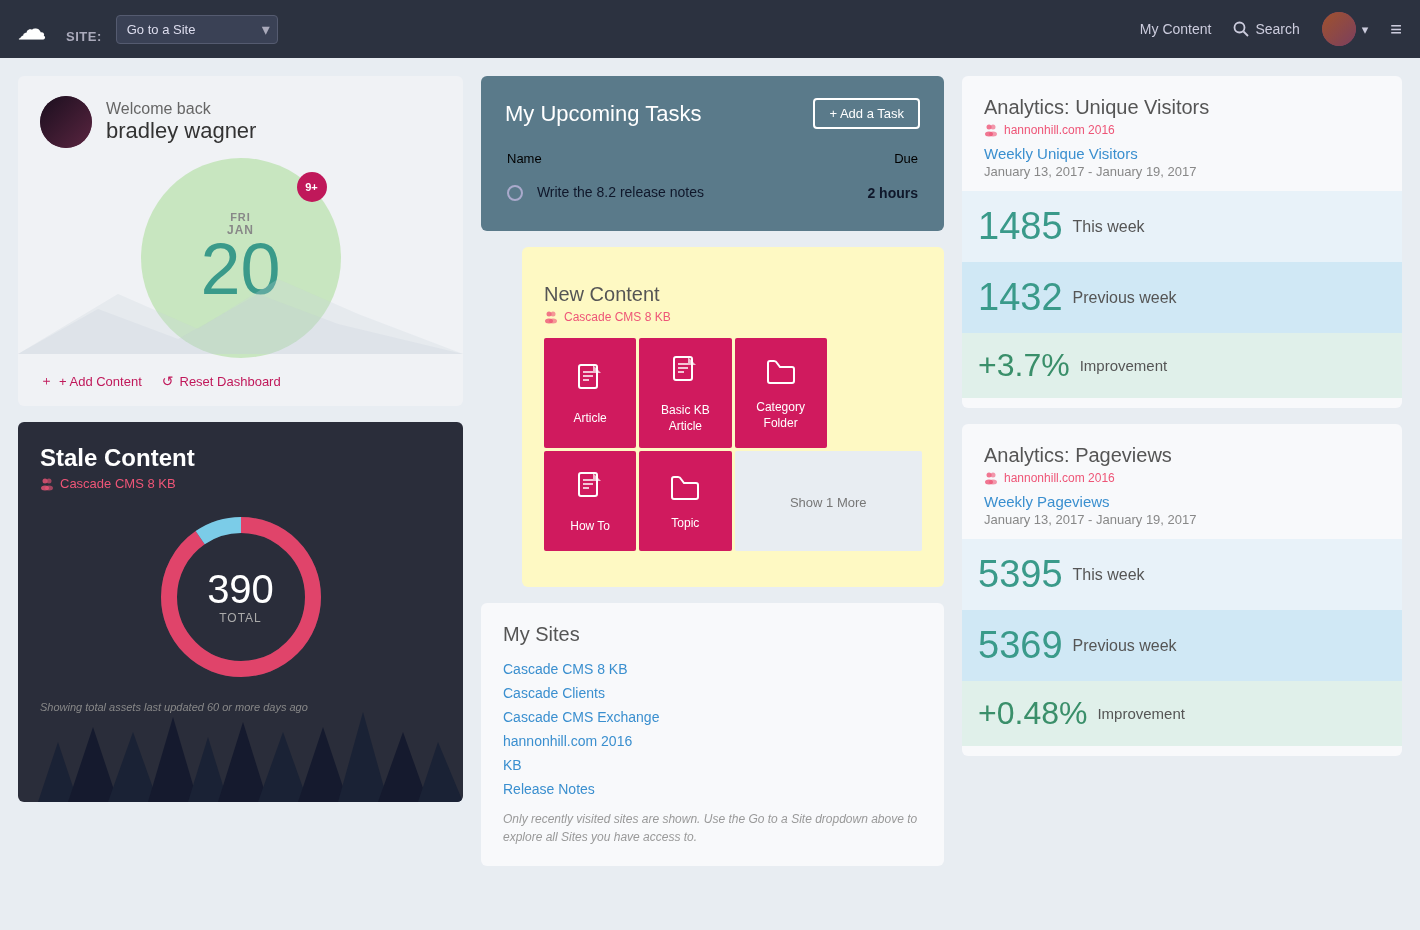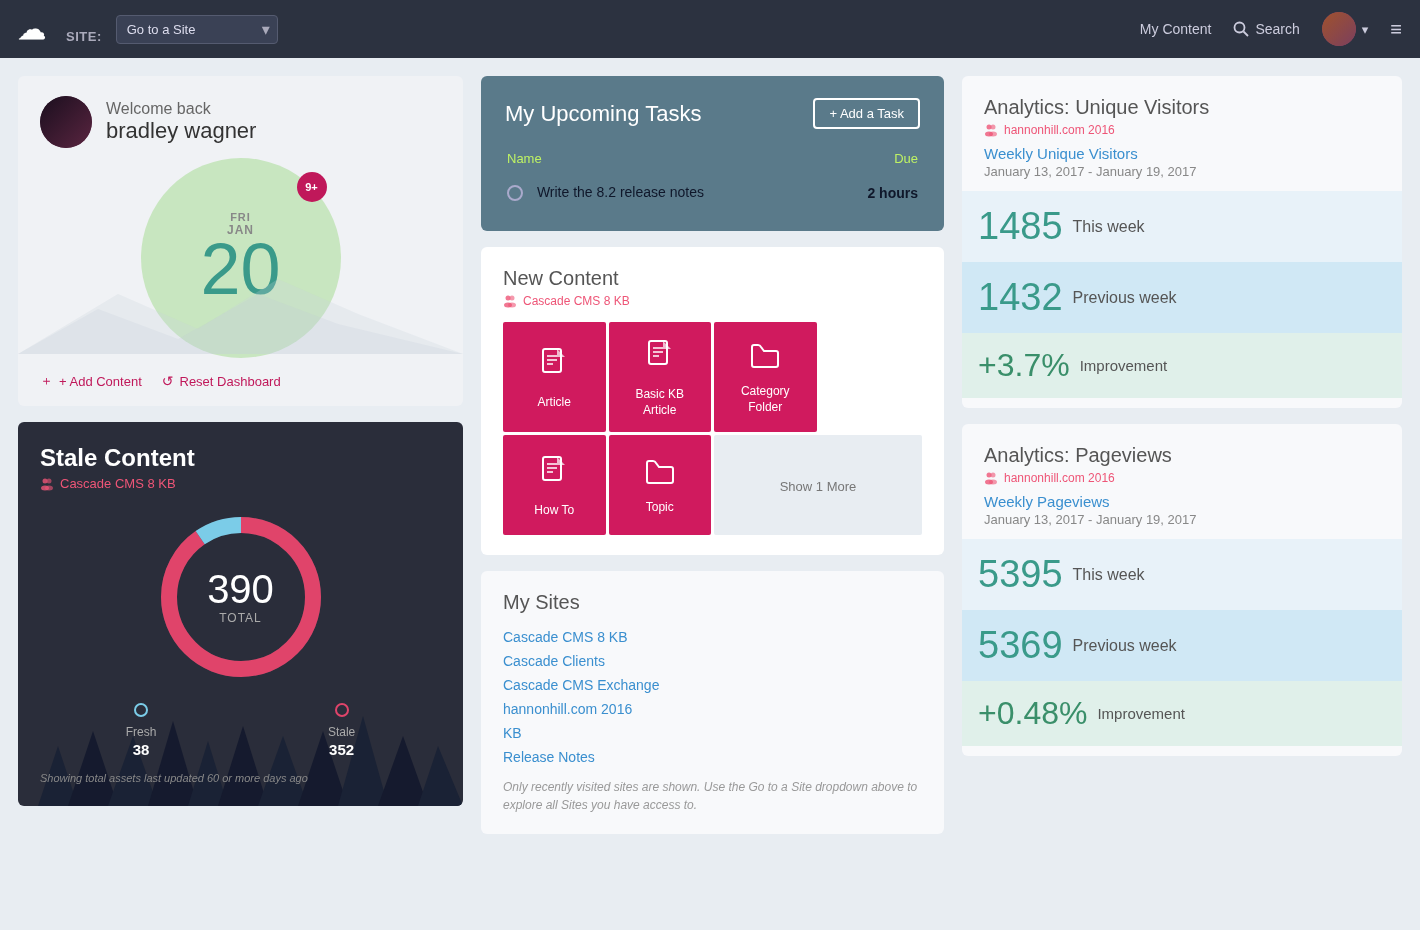--- a/index.html
+++ b/index.html
@@ -151,31 +151,32 @@
       border: 2px solid #fff;
       color: #fff;
       padding: 6px 14px;
       border-radius: 4px;
       font-size: 13px;
       cursor: pointer;
       display: flex; align-items: center; gap: 6px;
     }
     .tasks-table { width: 100%; }
     .tasks-thead { border-bottom: 1px solid rgba(255,255,255,0.3); }
-    .tasks-thead th { color: #bef264; font-size: 13px; font-weight: 500; padding: 6px 0; text-align: left; }
+    .tasks-thead th { color: #000000; font-size: 13px; font-weight: 500; padding: 6px 0; text-align: left; }
     .tasks-thead th.due { text-align: right; }
     .tasks-row td { padding: 10px 0; font-size: 14px; color: #0f172a; }
     .tasks-row td.due-val { text-align: right; font-weight: 600; }
     .task-check { width: 16px; height: 16px; border-radius: 50%; border: 2px solid #aac; display: inline-block; margin-right: 10px; vertical-align: middle; }
 
     
     .new-content-card {
-      background: #ffffff;
+      background: #fef9c3;
       border-radius: 6px;
-      padding: 20px 22px;
+      padding: 36px 22px;
+      margin-left: 41px;
     }
     .section-title { font-size: 20px; color: #555; font-weight: 300; margin-bottom: 4px; }
     .section-sub { display: flex; align-items: center; gap: 6px; color: #e57; font-size: 12px; margin-bottom: 14px; }
     .content-tile {
       background: #d01a5e;
       color: #fff;
       display: flex; flex-direction: column;
       align-items: center; justify-content: center;
       padding: 18px 10px 14px;
       cursor: pointer;
@@ -364,32 +365,20 @@
 
               <circle class="donut-fresh" cx="90" cy="90" r="72" stroke-dasharray="44.1 452.4" stroke-dashoffset="-408.3"></circle>
             </svg>
             <div class="donut-label">
               <div class="donut-num">390</div>
               <div class="donut-sub">TOTAL</div>
             </div>
           </div>
         </div>
 
-        <div class="stale-legend">
-          <div class="legend-item">
-            <div><span class="legend-circle fresh"></span></div>
-            <div class="legend-label">Fresh</div>
-            <div class="legend-num">38</div>
-          </div>
-          <div class="legend-item">
-            <div><span class="legend-circle stale"></span></div>
-            <div class="legend-label">Stale</div>
-            <div class="legend-num">352</div>
-          </div>
-        </div>
         <div class="stale-footer">Showing total assets last updated 60 or more days ago</div>
       </div>
     </div>
   </div>
 
   <div class="mid-col">
 
     <div class="tasks-card">
       <div class="tasks-header">
         <div class="tasks-title">My Upcoming Tasks</div>

